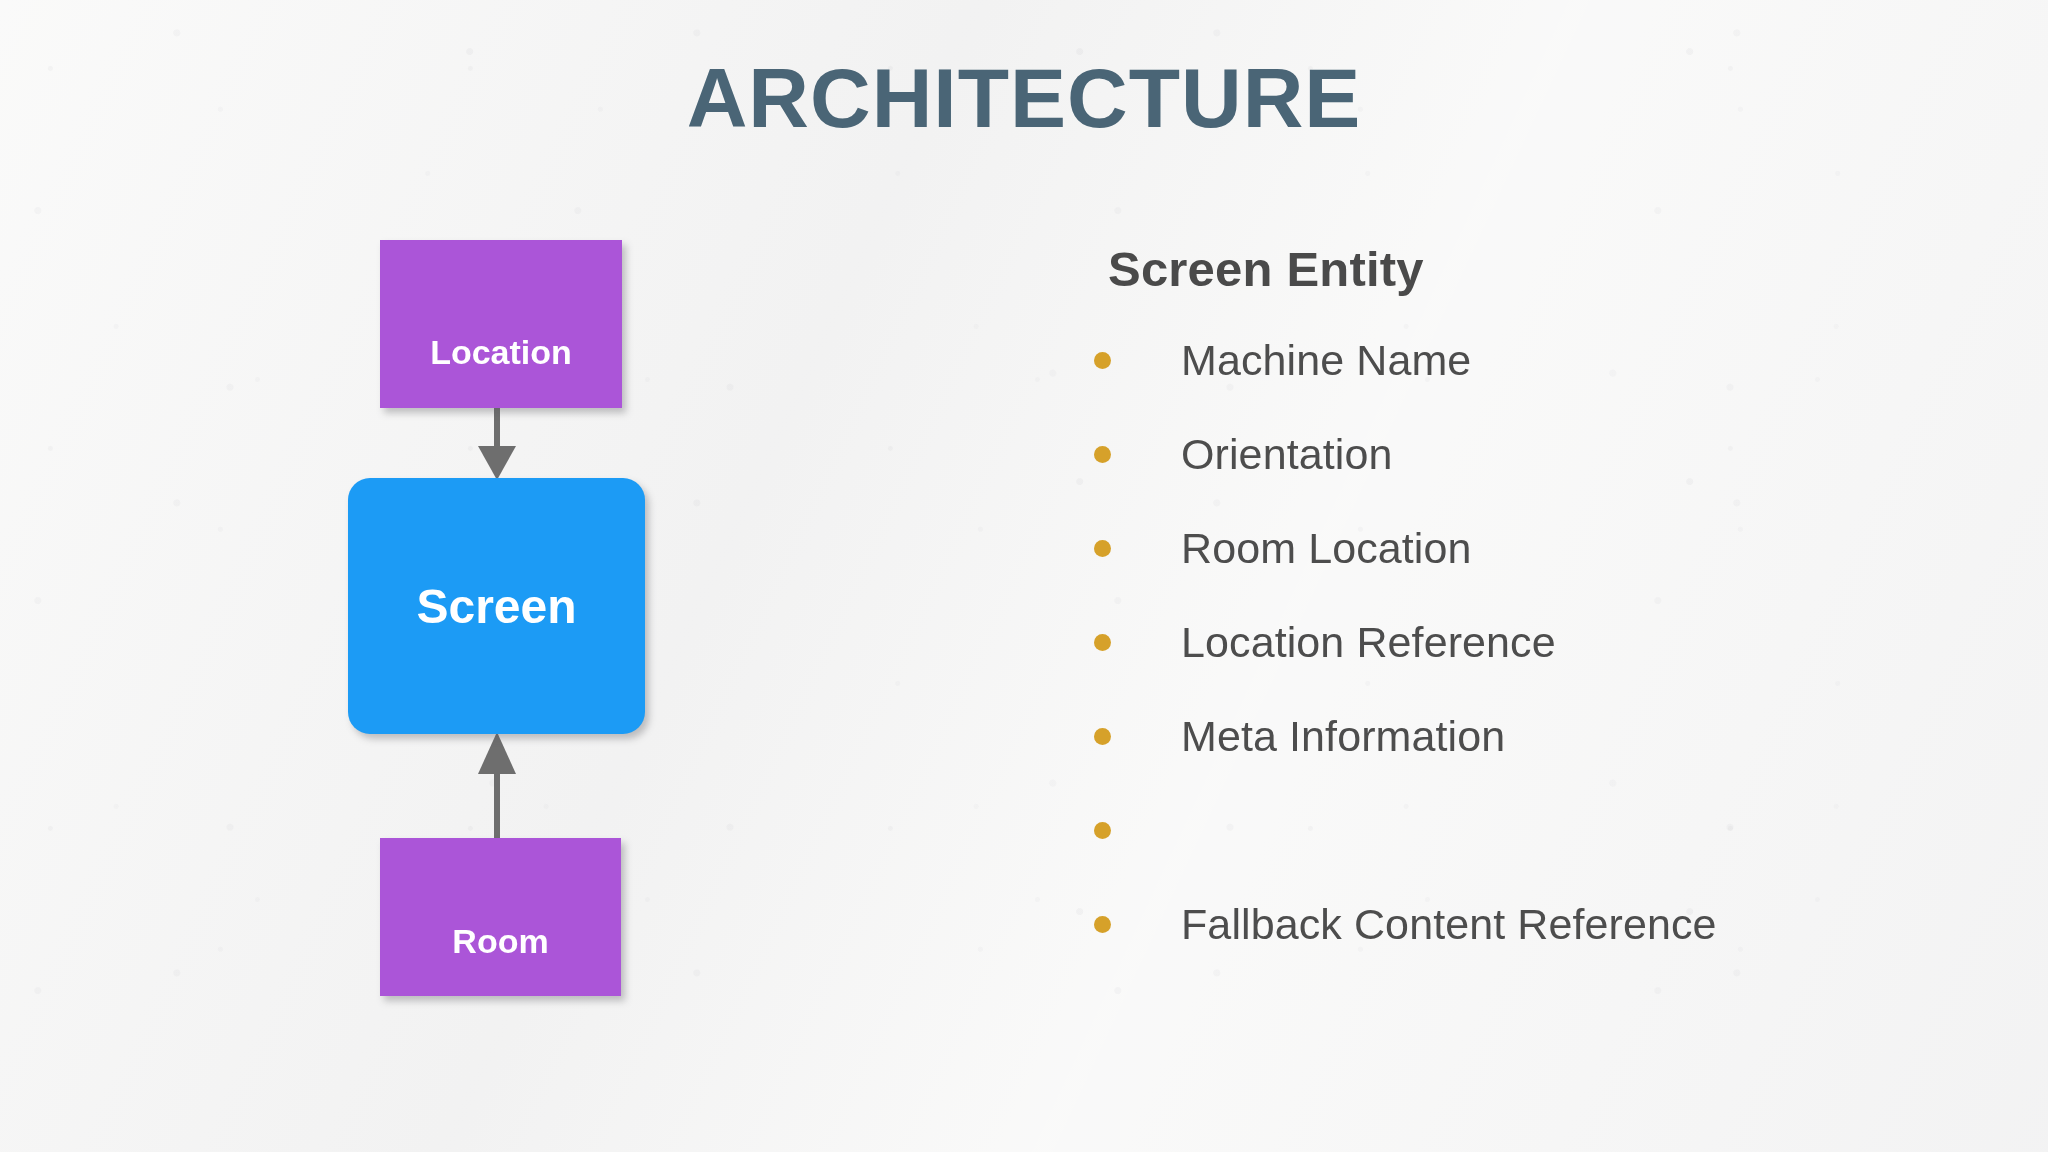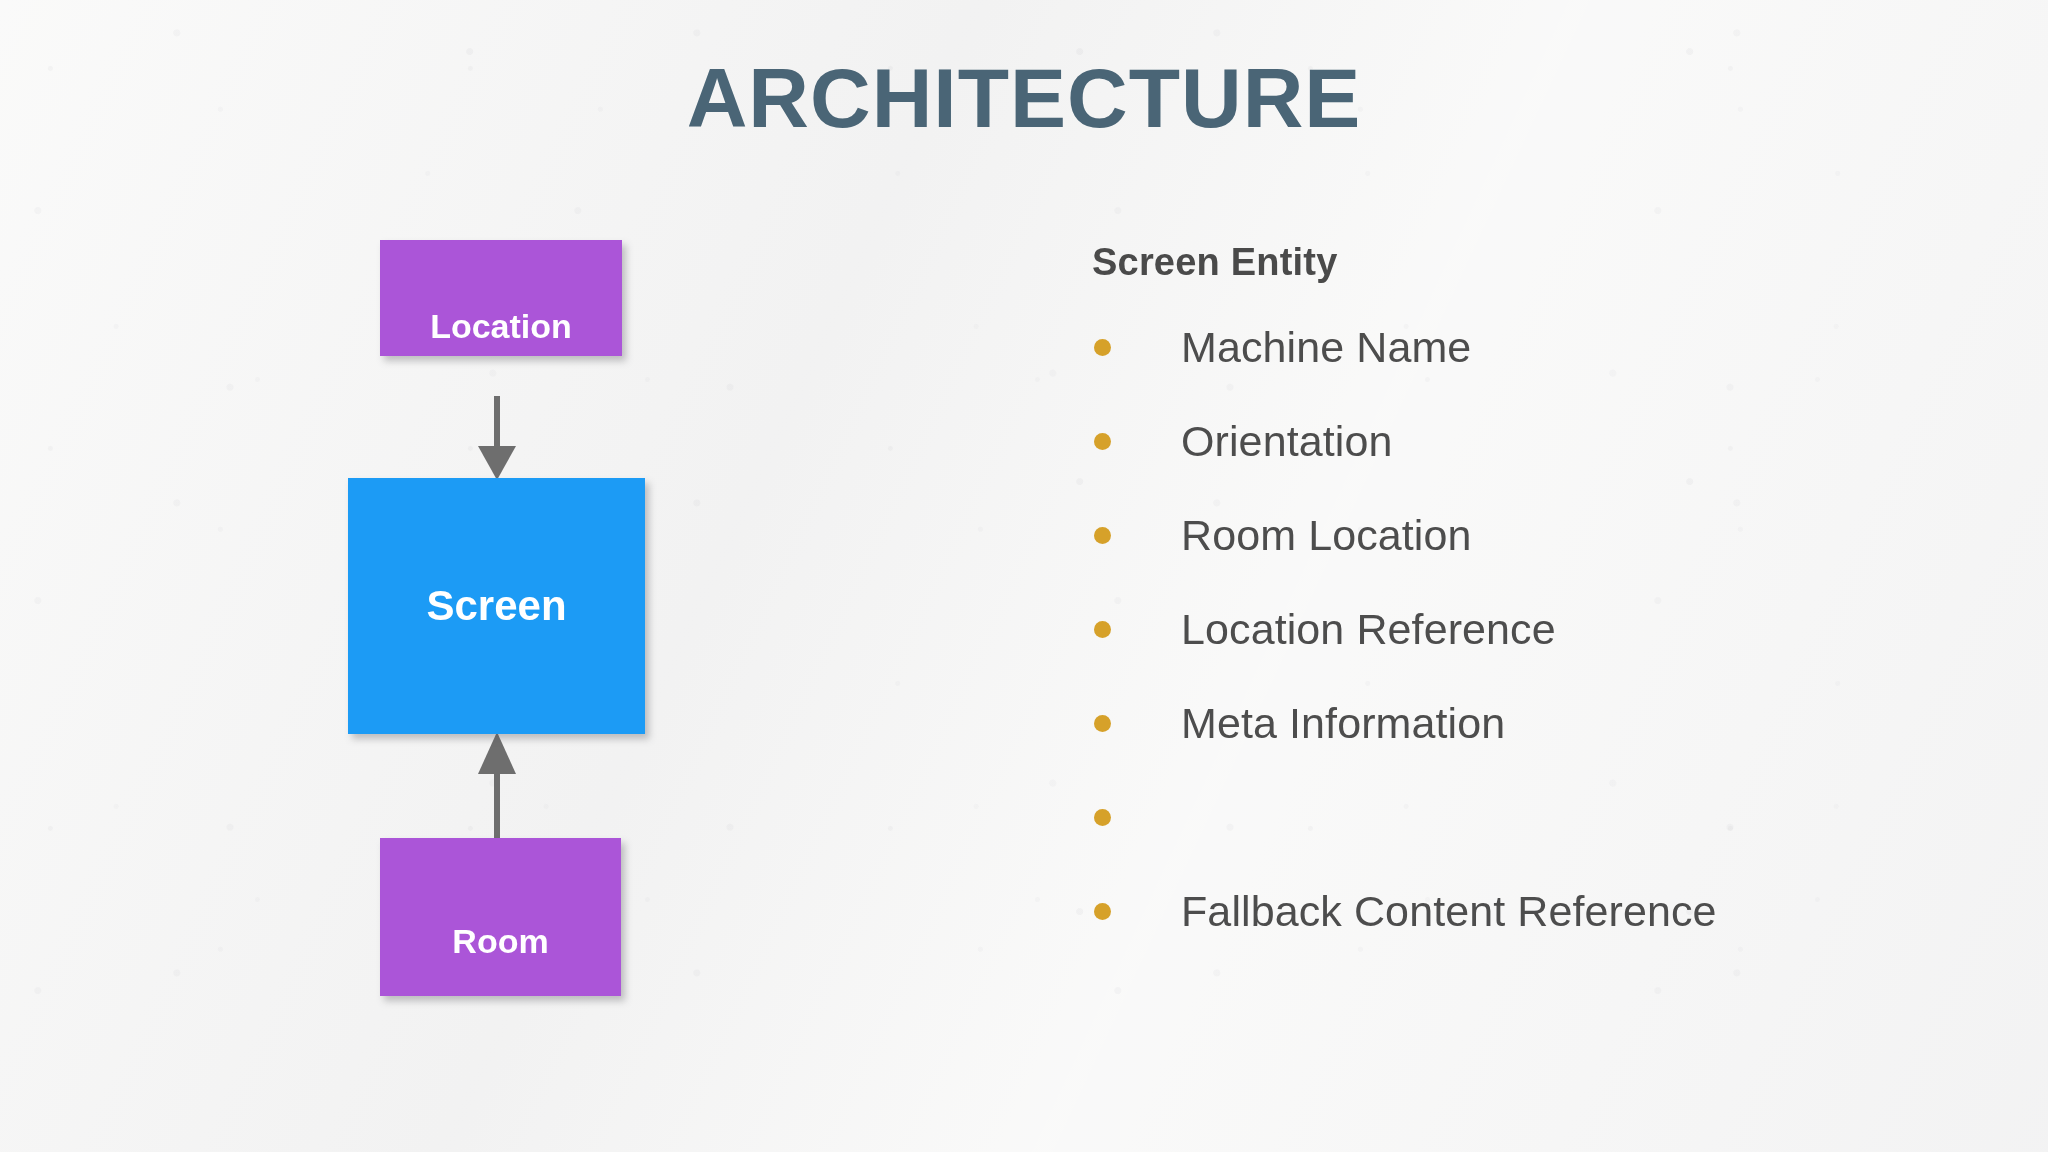--- a/index.html
+++ b/index.html
@@ -71,32 +71,33 @@
     font-weight: bold;
     box-shadow: 4px 5px 7px rgba(90, 90, 95, 0.35);
     box-sizing: border-box;
   }
   .node .node-label { display: block; }
 
   #node-location {
     left: 380px;
     top: 240px;
     width: 242px;
-    height: 116px;
+    height: 168px;
     background: #ab55d8;
     font-size: 34px;
     padding-top: 56px;
   }
   #node-screen {
     left: 348px;
     top: 478px;
     width: 297px;
     height: 256px;
     background: #1c9bf5;
-    font-size: 42px;
+    font-size: 48px;
+    border-radius: 22px;
   }
   #node-room {
     left: 380px;
     top: 838px;
     width: 241px;
     height: 158px;
     background: #ab55d8;
     font-size: 34px;
     padding-top: 48px;
   }
@@ -106,26 +107,27 @@
   }
 
   
   #entity-panel {
     position: absolute;
     left: 1092px;
     top: 240px;
     width: 900px;
   }
   #entity-heading {
-    font-size: 38px;
+    font-size: 49px;
     font-weight: bold;
     color: #4a4a4a;
     line-height: 1.2;
     margin-bottom: 26px;
     letter-spacing: 0.2px;
+    margin-left: 16px;
   }
   .entity-list {
     list-style: none;
     margin: 0;
     padding: 0;
   }
   .entity-item {
     display: flex;
     align-items: center;
     height: 72px;

